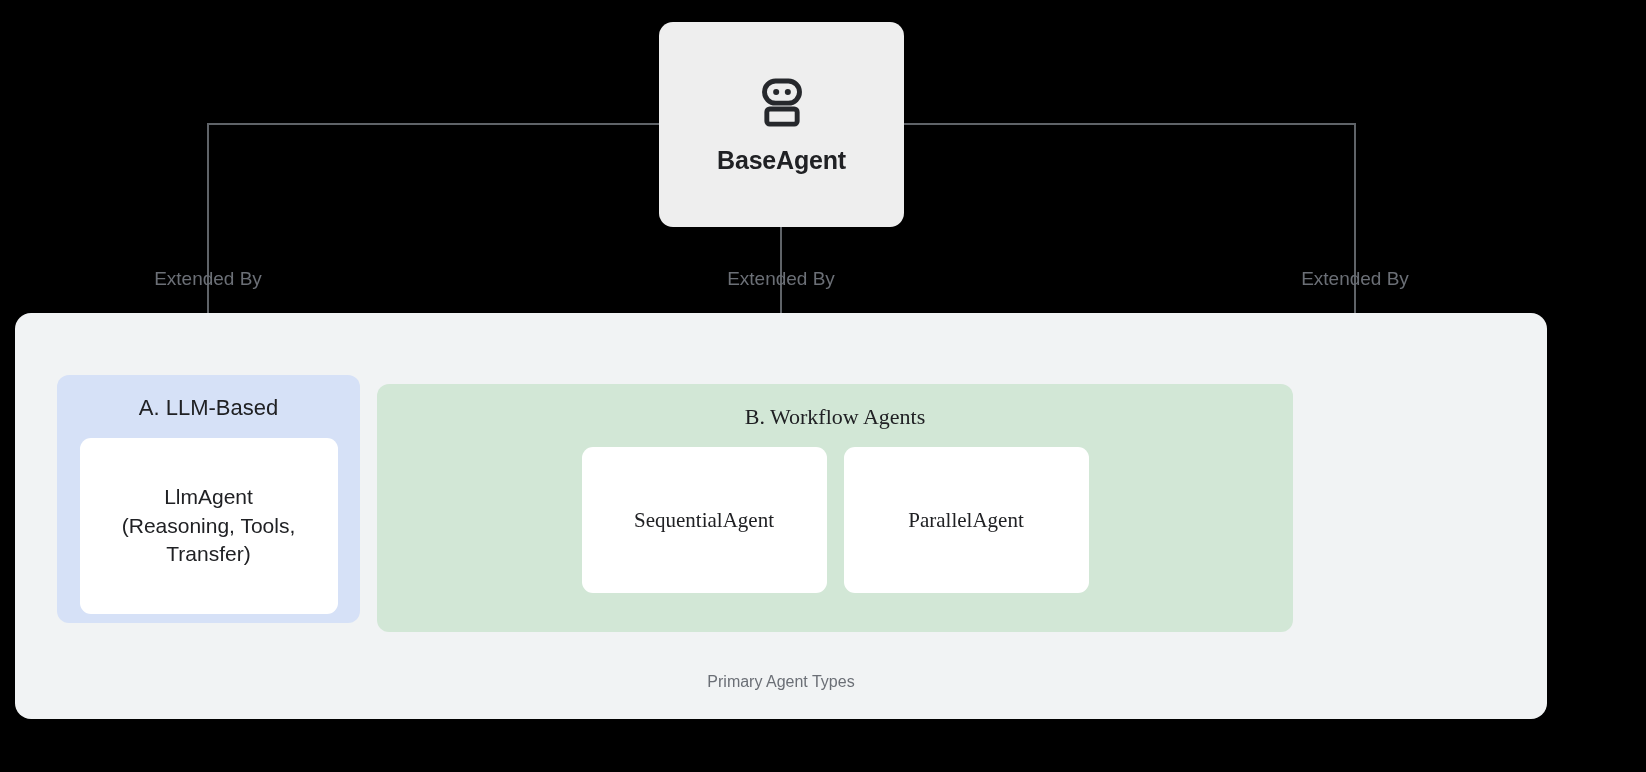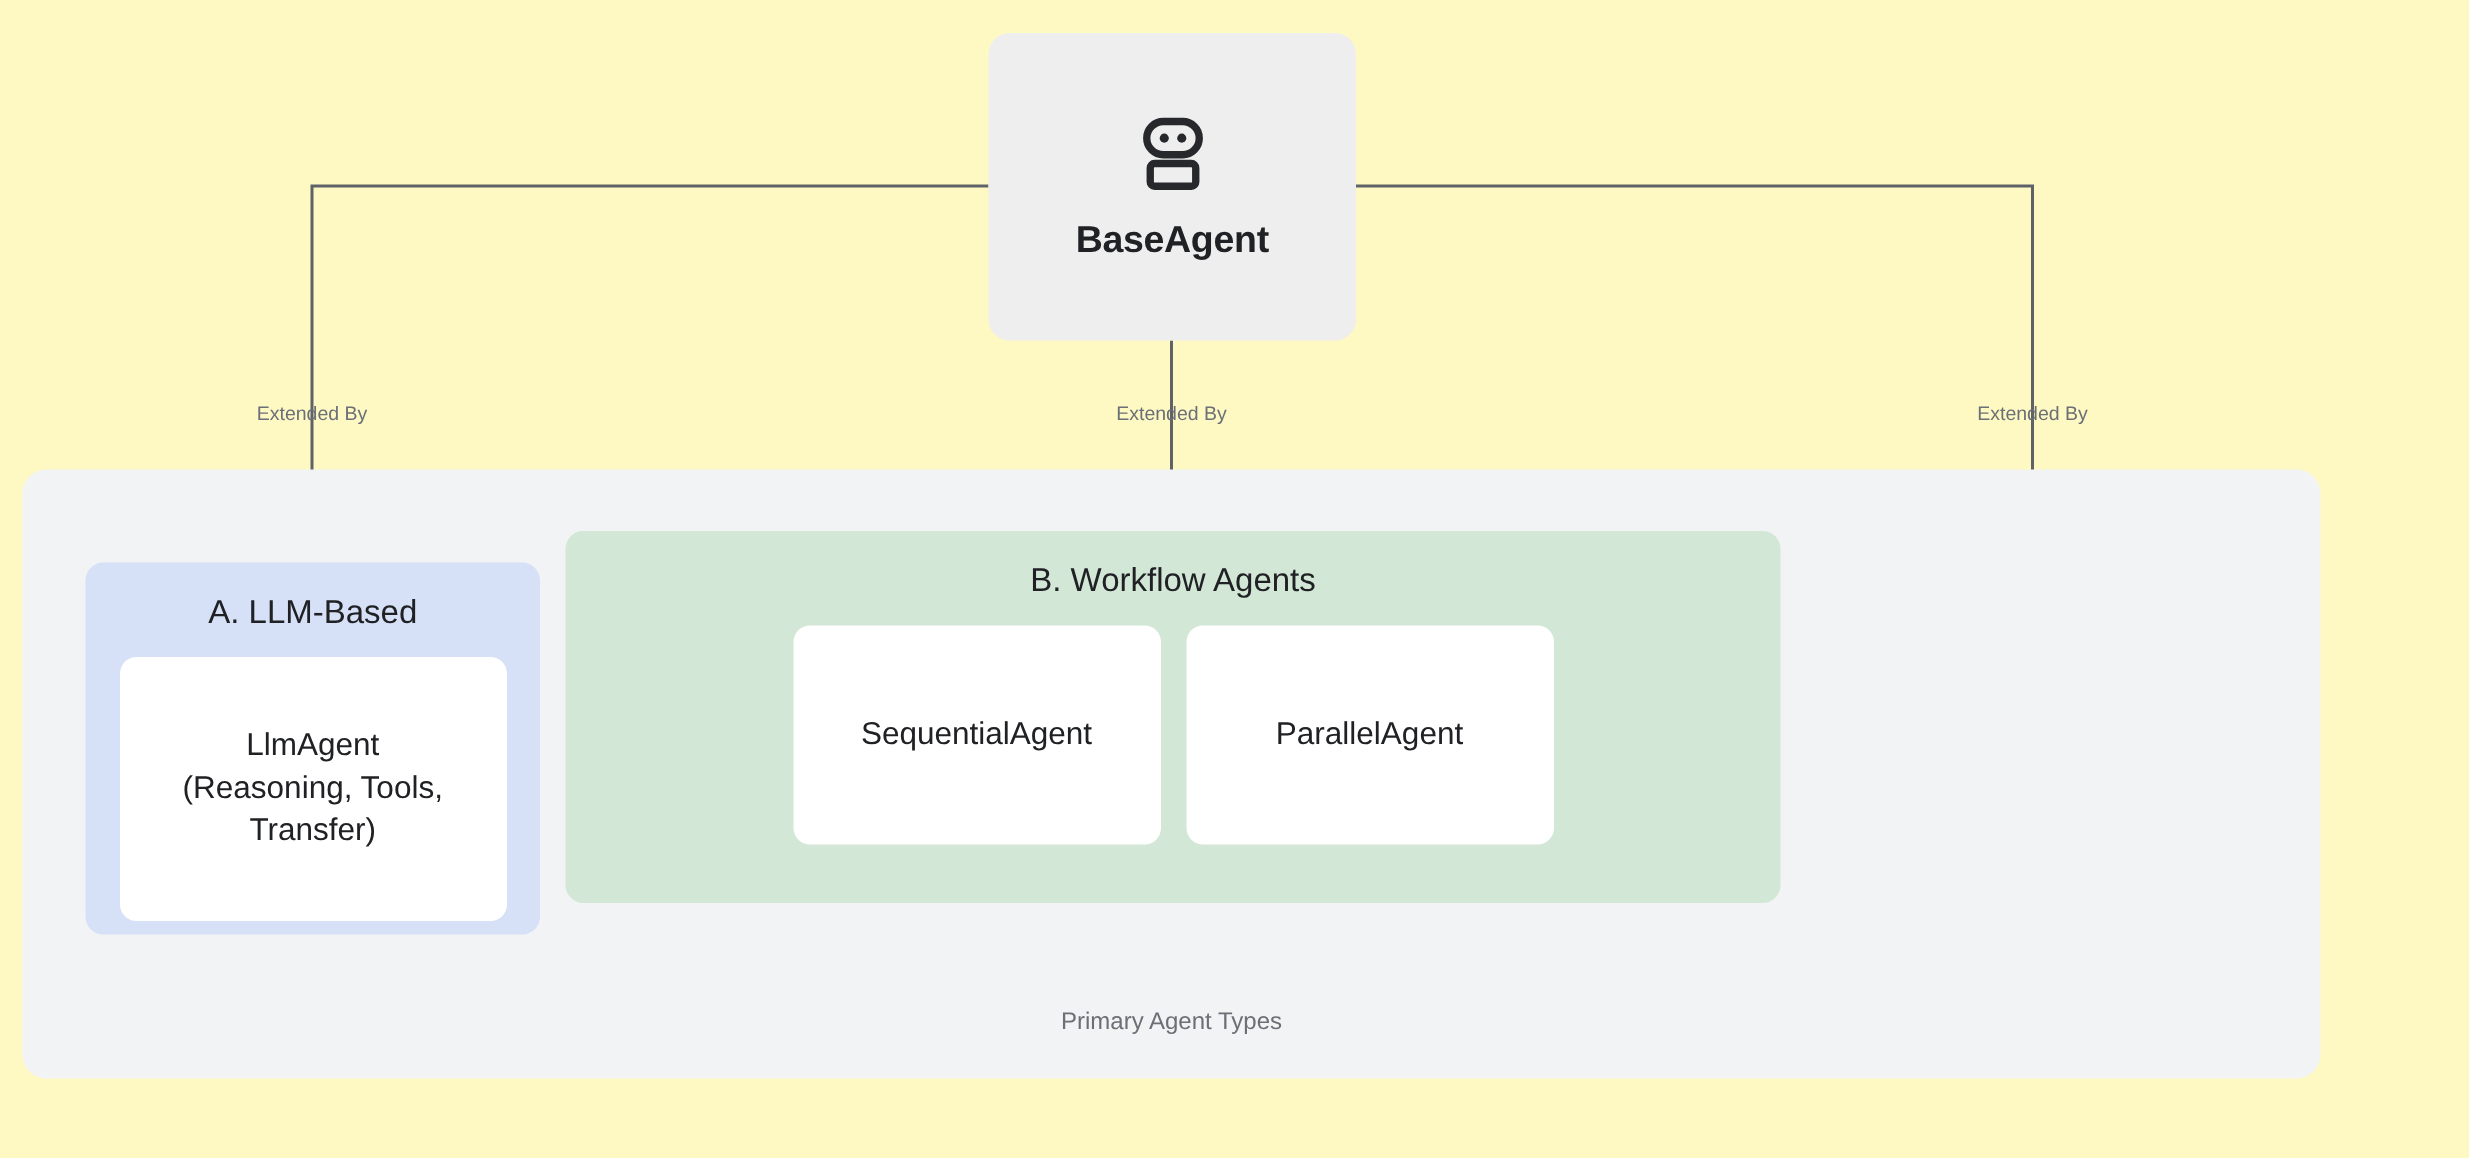--- a/index.html
+++ b/index.html
@@ -9,21 +9,21 @@
     height: 772px;
     background: #ffffff;
     font-family: "Liberation Sans", "DejaVu Sans", sans-serif;
     overflow: hidden;
   }
 
   #diagram {
     position: relative;
     width: 1646px;
     height: 772px;
-    background: #fef9c3;
+    background: #000000;
   }
 
   
   #connectors {
     position: absolute;
     left: 0;
     top: 0;
     width: 1646px;
     height: 772px;
     pointer-events: none;
@@ -54,21 +54,21 @@
   .base-card-label {
     font-size: 25px;
     font-weight: bold;
     color: #202124;
     letter-spacing: -0.2px;
   }
 
   
   .edge-label {
     position: absolute;
-    font-size: 13px;
+    font-size: 19px;
     color: #6b6f76;
     white-space: nowrap;
     transform: translateX(-50%);
   }
 
   
   .group-container {
     position: absolute;
     left: 15px;
     top: 313px;
@@ -133,24 +133,25 @@
     background: #d6e1f7;
   }
   #panel-llm .leaf-card {
     width: 258px;
     height: 176px;
   }
 
   
   #panel-workflow {
     left: 377px;
-    top: 354px;
-    width: 810px;
+    top: 384px;
+    width: 916px;
     height: 248px;
     background: #d2e7d6;
+    font-family: Liberation Serif, serif;
   }
   #panel-workflow .leaf-card {
     width: 245px;
     height: 146px;
   }
 
   
   #panel-custom {
     left: 1203px;
     top: 375px;

